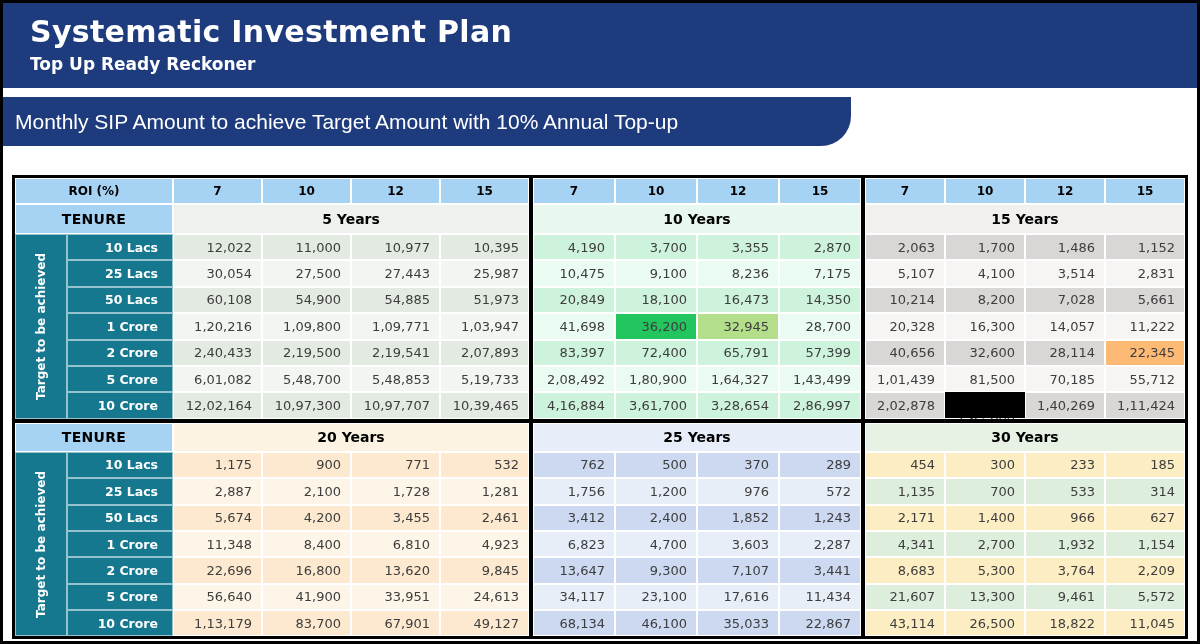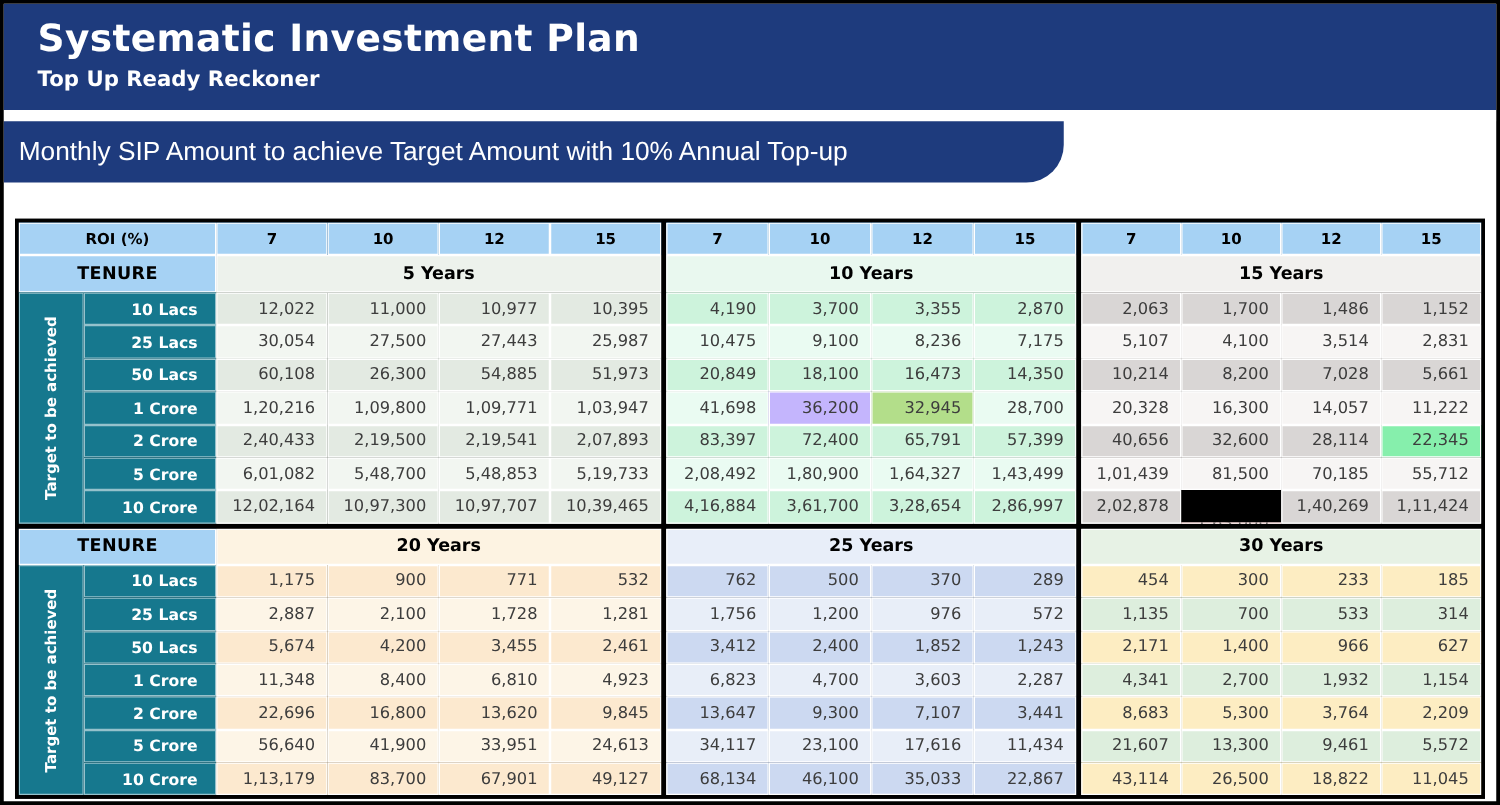--- a/index.html
+++ b/index.html
@@ -99,21 +99,21 @@
       <div class="cell hdr group" style="grid-area: 2 / 3 / span 1 / span 4; background: rgb(237, 242, 236);">5 Years</div>
       <div class="cell data" style="grid-area: 3 / 3 / span 1 / span 1; background: rgb(227, 234, 226);">12,022</div>
       <div class="cell data" style="grid-area: 3 / 4 / span 1 / span 1; background: rgb(227, 234, 226);">11,000</div>
       <div class="cell data" style="grid-area: 3 / 5 / span 1 / span 1; background: rgb(227, 234, 226);">10,977</div>
       <div class="cell data" style="grid-area: 3 / 6 / span 1 / span 1; background: rgb(227, 234, 226);">10,395</div>
       <div class="cell data" style="grid-area: 4 / 3 / span 1 / span 1; background: rgb(242, 246, 241);">30,054</div>
       <div class="cell data" style="grid-area: 4 / 4 / span 1 / span 1; background: rgb(242, 246, 241);">27,500</div>
       <div class="cell data" style="grid-area: 4 / 5 / span 1 / span 1; background: rgb(242, 246, 241);">27,443</div>
       <div class="cell data" style="grid-area: 4 / 6 / span 1 / span 1; background: rgb(242, 246, 241);">25,987</div>
       <div class="cell data" style="grid-area: 5 / 3 / span 1 / span 1; background: rgb(227, 234, 226);">60,108</div>
-      <div class="cell data" style="grid-area: 5 / 4 / span 1 / span 1; background: rgb(227, 234, 226);">26,300</div>
+      <div class="cell data" style="grid-area: 5 / 4 / span 1 / span 1; background: rgb(227, 234, 226);">54,900</div>
       <div class="cell data" style="grid-area: 5 / 5 / span 1 / span 1; background: rgb(227, 234, 226);">54,885</div>
       <div class="cell data" style="grid-area: 5 / 6 / span 1 / span 1; background: rgb(227, 234, 226);">51,973</div>
       <div class="cell data" style="grid-area: 6 / 3 / span 1 / span 1; background: rgb(242, 246, 241);">1,20,216</div>
       <div class="cell data" style="grid-area: 6 / 4 / span 1 / span 1; background: rgb(242, 246, 241);">1,09,800</div>
       <div class="cell data" style="grid-area: 6 / 5 / span 1 / span 1; background: rgb(242, 246, 241);">1,09,771</div>
       <div class="cell data" style="grid-area: 6 / 6 / span 1 / span 1; background: rgb(242, 246, 241);">1,03,947</div>
       <div class="cell data" style="grid-area: 7 / 3 / span 1 / span 1; background: rgb(227, 234, 226);">2,40,433</div>
       <div class="cell data" style="grid-area: 7 / 4 / span 1 / span 1; background: rgb(227, 234, 226);">2,19,500</div>
       <div class="cell data" style="grid-area: 7 / 5 / span 1 / span 1; background: rgb(227, 234, 226);">2,19,541</div>
       <div class="cell data" style="grid-area: 7 / 6 / span 1 / span 1; background: rgb(227, 234, 226);">2,07,893</div>
@@ -132,21 +132,21 @@
       <div class="cell data" style="grid-area: 3 / 11 / span 1 / span 1; background: rgb(205, 243, 220);">2,870</div>
       <div class="cell data" style="grid-area: 4 / 8 / span 1 / span 1; background: rgb(234, 251, 242);">10,475</div>
       <div class="cell data" style="grid-area: 4 / 9 / span 1 / span 1; background: rgb(234, 251, 242);">9,100</div>
       <div class="cell data" style="grid-area: 4 / 10 / span 1 / span 1; background: rgb(234, 251, 242);">8,236</div>
       <div class="cell data" style="grid-area: 4 / 11 / span 1 / span 1; background: rgb(234, 251, 242);">7,175</div>
       <div class="cell data" style="grid-area: 5 / 8 / span 1 / span 1; background: rgb(205, 243, 220);">20,849</div>
       <div class="cell data" style="grid-area: 5 / 9 / span 1 / span 1; background: rgb(205, 243, 220);">18,100</div>
       <div class="cell data" style="grid-area: 5 / 10 / span 1 / span 1; background: rgb(205, 243, 220);">16,473</div>
       <div class="cell data" style="grid-area: 5 / 11 / span 1 / span 1; background: rgb(205, 243, 220);">14,350</div>
       <div class="cell data" style="grid-area: 6 / 8 / span 1 / span 1; background: rgb(234, 251, 242);">41,698</div>
-      <div class="cell data" style="grid-area: 6 / 9 / span 1 / span 1; background: #c4b5fd;">36,200</div>
+      <div class="cell data" style="grid-area: 6 / 9 / span 1 / span 1; background: #22c55e;">36,200</div>
       <div class="cell data" style="grid-area: 6 / 10 / span 1 / span 1; background: rgb(179, 222, 138);">32,945</div>
       <div class="cell data" style="grid-area: 6 / 11 / span 1 / span 1; background: rgb(234, 251, 242);">28,700</div>
       <div class="cell data" style="grid-area: 7 / 8 / span 1 / span 1; background: rgb(205, 243, 220);">83,397</div>
       <div class="cell data" style="grid-area: 7 / 9 / span 1 / span 1; background: rgb(205, 243, 220);">72,400</div>
       <div class="cell data" style="grid-area: 7 / 10 / span 1 / span 1; background: rgb(205, 243, 220);">65,791</div>
       <div class="cell data" style="grid-area: 7 / 11 / span 1 / span 1; background: rgb(205, 243, 220);">57,399</div>
       <div class="cell data" style="grid-area: 8 / 8 / span 1 / span 1; background: rgb(234, 251, 242);">2,08,492</div>
       <div class="cell data" style="grid-area: 8 / 9 / span 1 / span 1; background: rgb(234, 251, 242);">1,80,900</div>
       <div class="cell data" style="grid-area: 8 / 10 / span 1 / span 1; background: rgb(234, 251, 242);">1,64,327</div>
       <div class="cell data" style="grid-area: 8 / 11 / span 1 / span 1; background: rgb(234, 251, 242);">1,43,499</div>
@@ -167,21 +167,21 @@
       <div class="cell data" style="grid-area: 5 / 14 / span 1 / span 1; background: rgb(217, 214, 213);">8,200</div>
       <div class="cell data" style="grid-area: 5 / 15 / span 1 / span 1; background: rgb(217, 214, 213);">7,028</div>
       <div class="cell data" style="grid-area: 5 / 16 / span 1 / span 1; background: rgb(217, 214, 213);">5,661</div>
       <div class="cell data" style="grid-area: 6 / 13 / span 1 / span 1; background: rgb(247, 245, 244);">20,328</div>
       <div class="cell data" style="grid-area: 6 / 14 / span 1 / span 1; background: rgb(247, 245, 244);">16,300</div>
       <div class="cell data" style="grid-area: 6 / 15 / span 1 / span 1; background: rgb(247, 245, 244);">14,057</div>
       <div class="cell data" style="grid-area: 6 / 16 / span 1 / span 1; background: rgb(247, 245, 244);">11,222</div>
       <div class="cell data" style="grid-area: 7 / 13 / span 1 / span 1; background: rgb(217, 214, 213);">40,656</div>
       <div class="cell data" style="grid-area: 7 / 14 / span 1 / span 1; background: rgb(217, 214, 213);">32,600</div>
       <div class="cell data" style="grid-area: 7 / 15 / span 1 / span 1; background: rgb(217, 214, 213);">28,114</div>
-      <div class="cell data" style="grid-area: 7 / 16 / span 1 / span 1; background: #86efac; padding-left: 36px;">22,345</div>
+      <div class="cell data" style="grid-area: 7 / 16 / span 1 / span 1; background: #fdba74; padding-left: 36px;">22,345</div>
       <div class="cell data" style="grid-area: 8 / 13 / span 1 / span 1; background: rgb(247, 245, 244);">1,01,439</div>
       <div class="cell data" style="grid-area: 8 / 14 / span 1 / span 1; background: rgb(247, 245, 244);">81,500</div>
       <div class="cell data" style="grid-area: 8 / 15 / span 1 / span 1; background: rgb(247, 245, 244);">70,185</div>
       <div class="cell data" style="grid-area: 8 / 16 / span 1 / span 1; background: rgb(247, 245, 244);">55,712</div>
       <div class="cell data" style="grid-area: 9 / 13 / span 1 / span 1; background: rgb(217, 214, 213);">2,02,878</div>
       <div class="cell data" style="grid-area: 9 / 14 / span 1 / span 1; background: #fca5a5; margin-top: 26px;">1,63,000</div>
       <div class="cell data" style="grid-area: 9 / 15 / span 1 / span 1; background: rgb(217, 214, 213);">1,40,269</div>
       <div class="cell data" style="grid-area: 9 / 16 / span 1 / span 1; background: rgb(217, 214, 213);">1,11,424</div>
       <div class="cell hdr tenure" style="grid-area: 11 / 1 / span 1 / span 2;">TENURE</div>
       <div class="cell vcell" style="grid-area: 12 / 1 / span 7 / span 1;">

